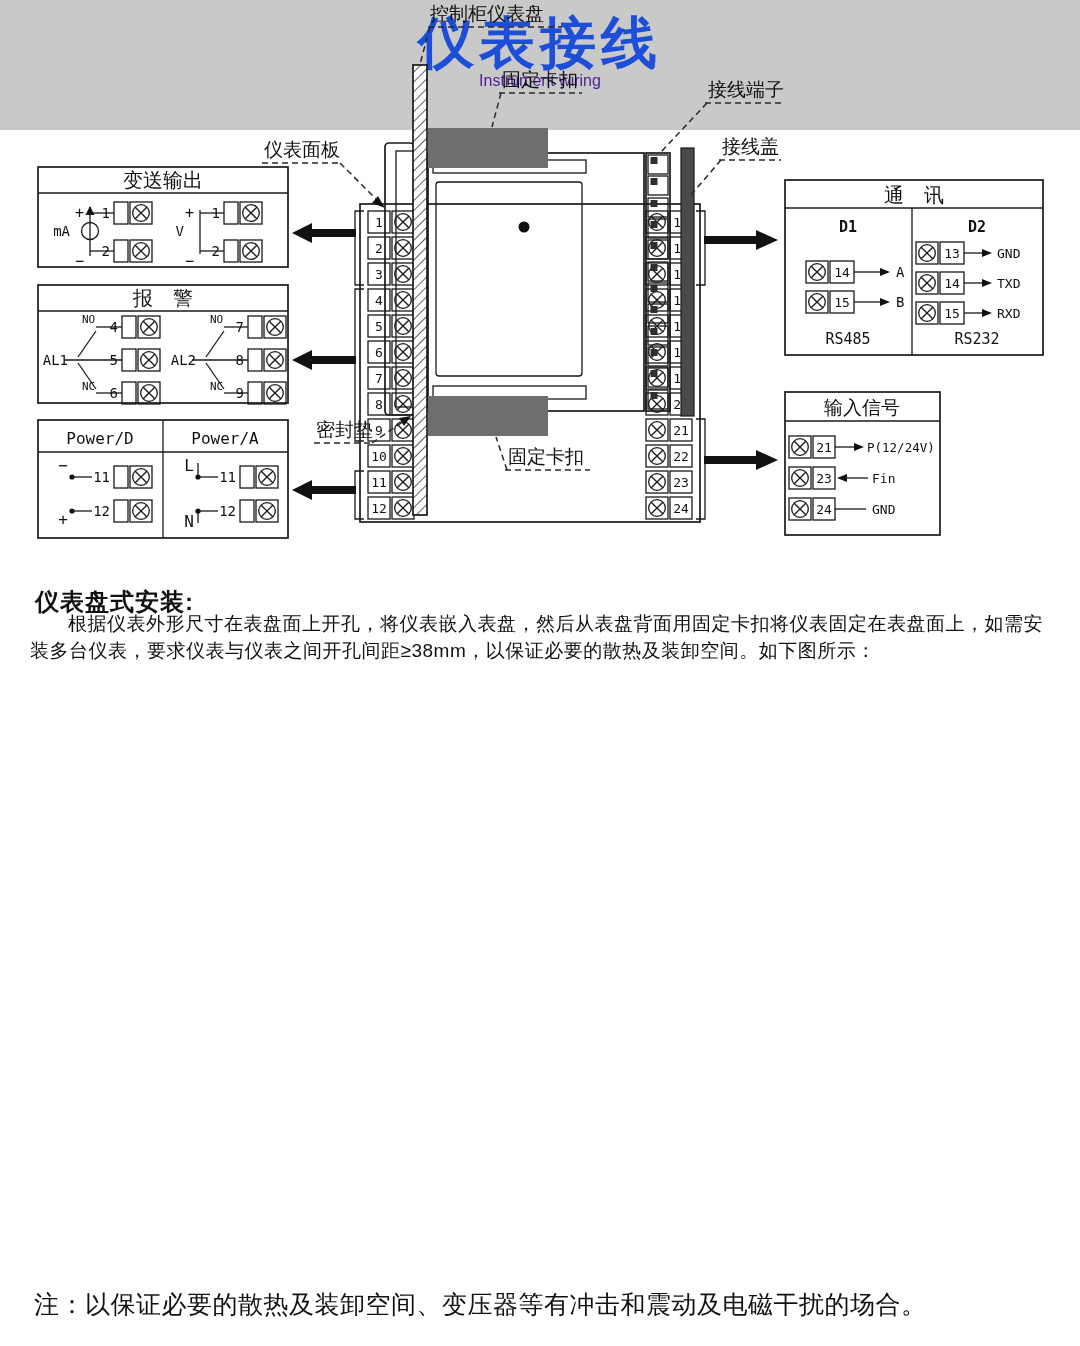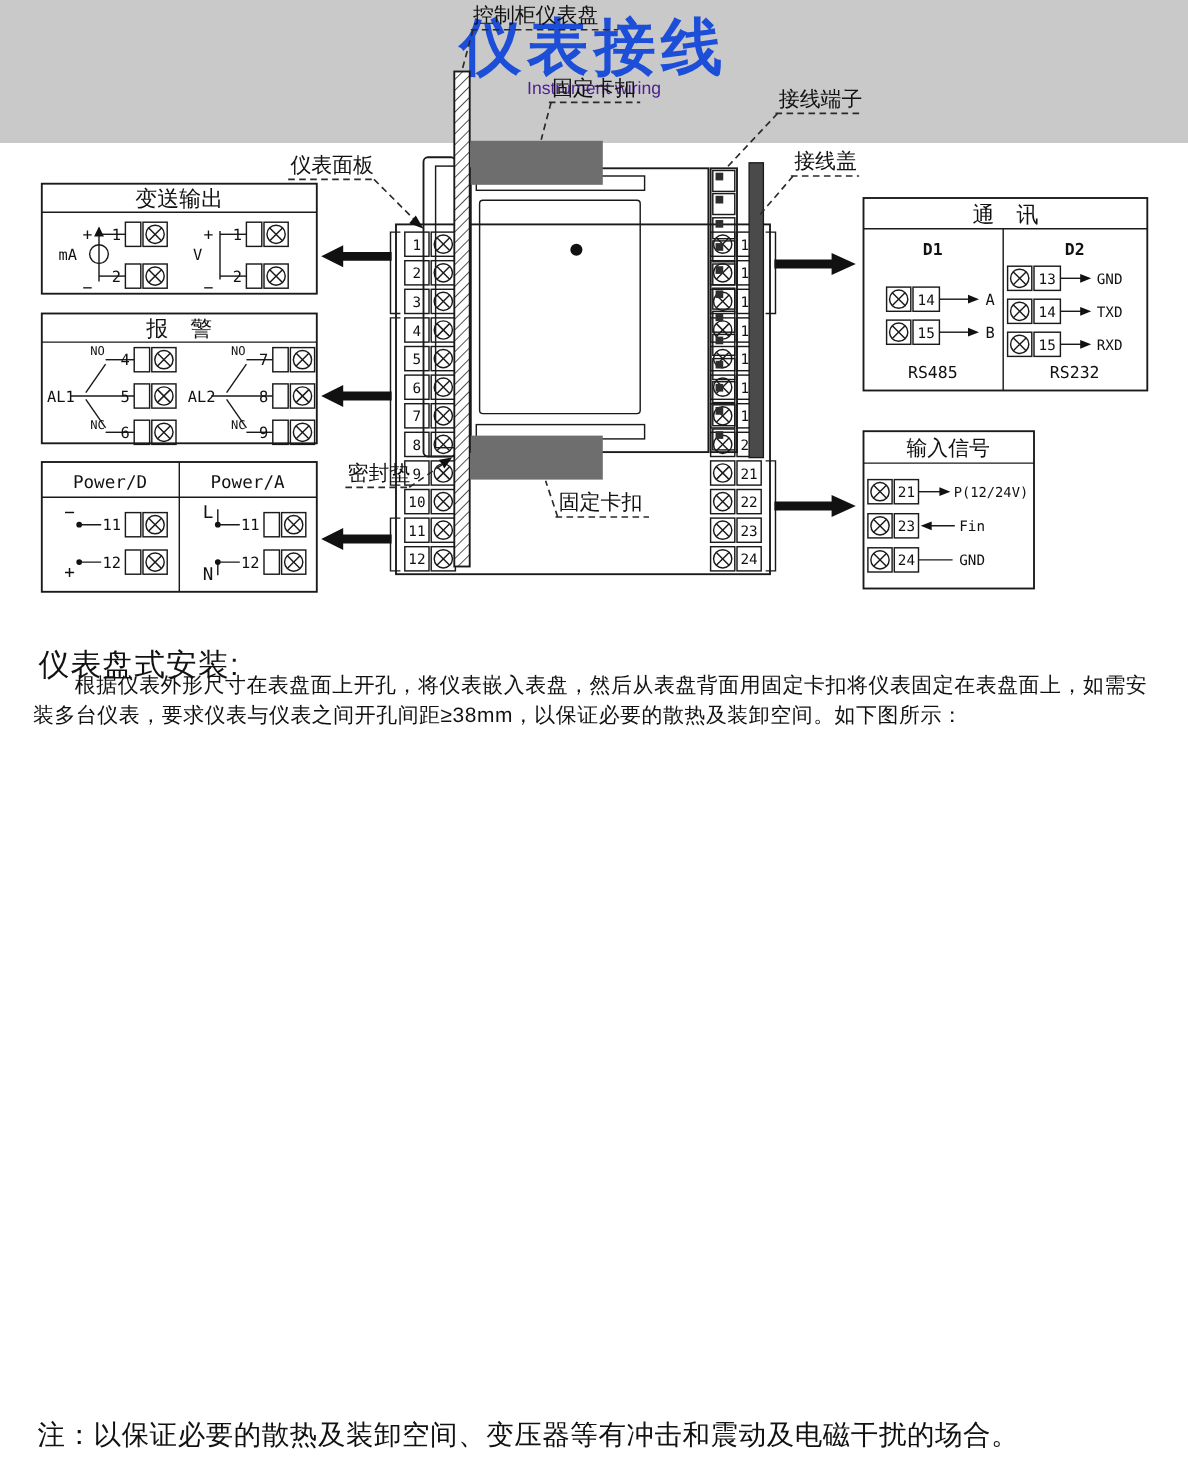--- a/index.html
+++ b/index.html
@@ -2,21 +2,21 @@
 <html><head>
 <meta charset="utf-8">
 <style>
   *{margin:0;padding:0;box-sizing:border-box}
   html,body{background:#fff}
   body{font-family:"Liberation Sans","DejaVu Sans",sans-serif;color:#111}
   .page{position:relative;width:1080px;height:1346px;background:#fff;overflow:hidden;margin:0 auto}
   .header{position:absolute;top:0;left:0;width:1080px;height:130px;background:#c9c9c9;text-align:center}
   .header .title{font-size:56px;font-weight:700;letter-spacing:5px;padding-top:12px;line-height:1.1;color:#1d4ed8}
   .header .sub{font-size:16px;color:#4c1d95;margin-top:-2px}
-  .heading{position:absolute;left:35px;top:586px;font-size:28px;font-weight:400;letter-spacing:1px}
+  .heading{position:absolute;left:35px;top:586px;font-size:24px;font-weight:700;letter-spacing:1px}
   .para{position:absolute;left:30px;top:610px;width:1024px;font-size:19px;line-height:1.43;text-indent:2em;letter-spacing:.5px}
   .note{position:absolute;left:34px;top:1288px;font-size:25px;letter-spacing:.5px}
   svg{position:absolute;left:0}
   #wiring-svg{top:0}
   #install-svg{top:750}
   .bx{fill:none;stroke:#1a1a1a;stroke-width:1.7}
   .ln{fill:none;stroke:#1a1a1a;stroke-width:1.3}
   .dash{fill:none;stroke:#2a2a2a;stroke-width:1.5;stroke-dasharray:6 4}
   .blk{fill:#111;stroke:none}
   .mono{font-family:"DejaVu Sans Mono",monospace;fill:#111}

